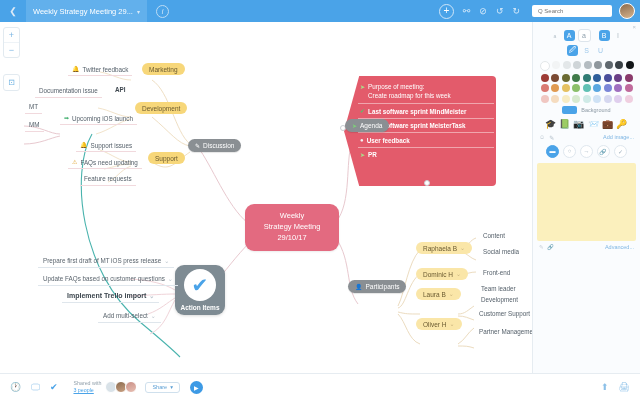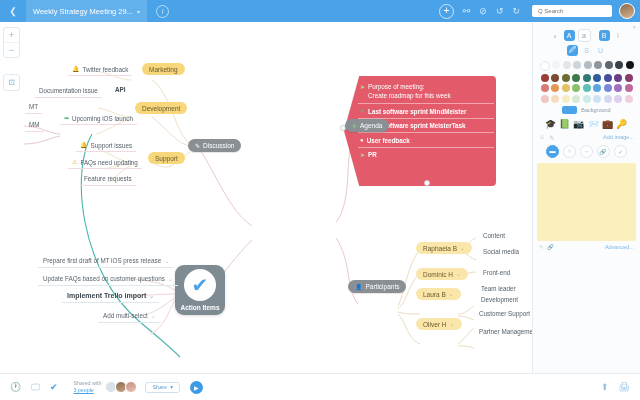--- a/index.html
+++ b/index.html
@@ -199,20 +199,25 @@
         <path d="M458 324 C 465 324 468 324 474 326" stroke="#ecdcc0"></path>
       </g>
     </svg>
 
     <div class="zoombar">
       <div>+</div>
       <div>−</div>
     </div>
     <div class="fitbtn">⊡</div>
 
+    <div class="node n-center" style="left:245px;top:182px;width:74px;">
+      <div>Weekly</div>
+      <div>Strategy Meeting</div>
+      <div>29/10/17</div>
+    </div>
 
     <div class="node n-pill n-grey" style="left:188px;top:117px;">
       <span class="lbl">
           <span class="ic">✎</span>
       <span>Discussion</span>
         </span>
     </div>
 
     <div class="node n-pill n-yellow" style="left:142px;top:41px;">
       <span>Marketing</span>

